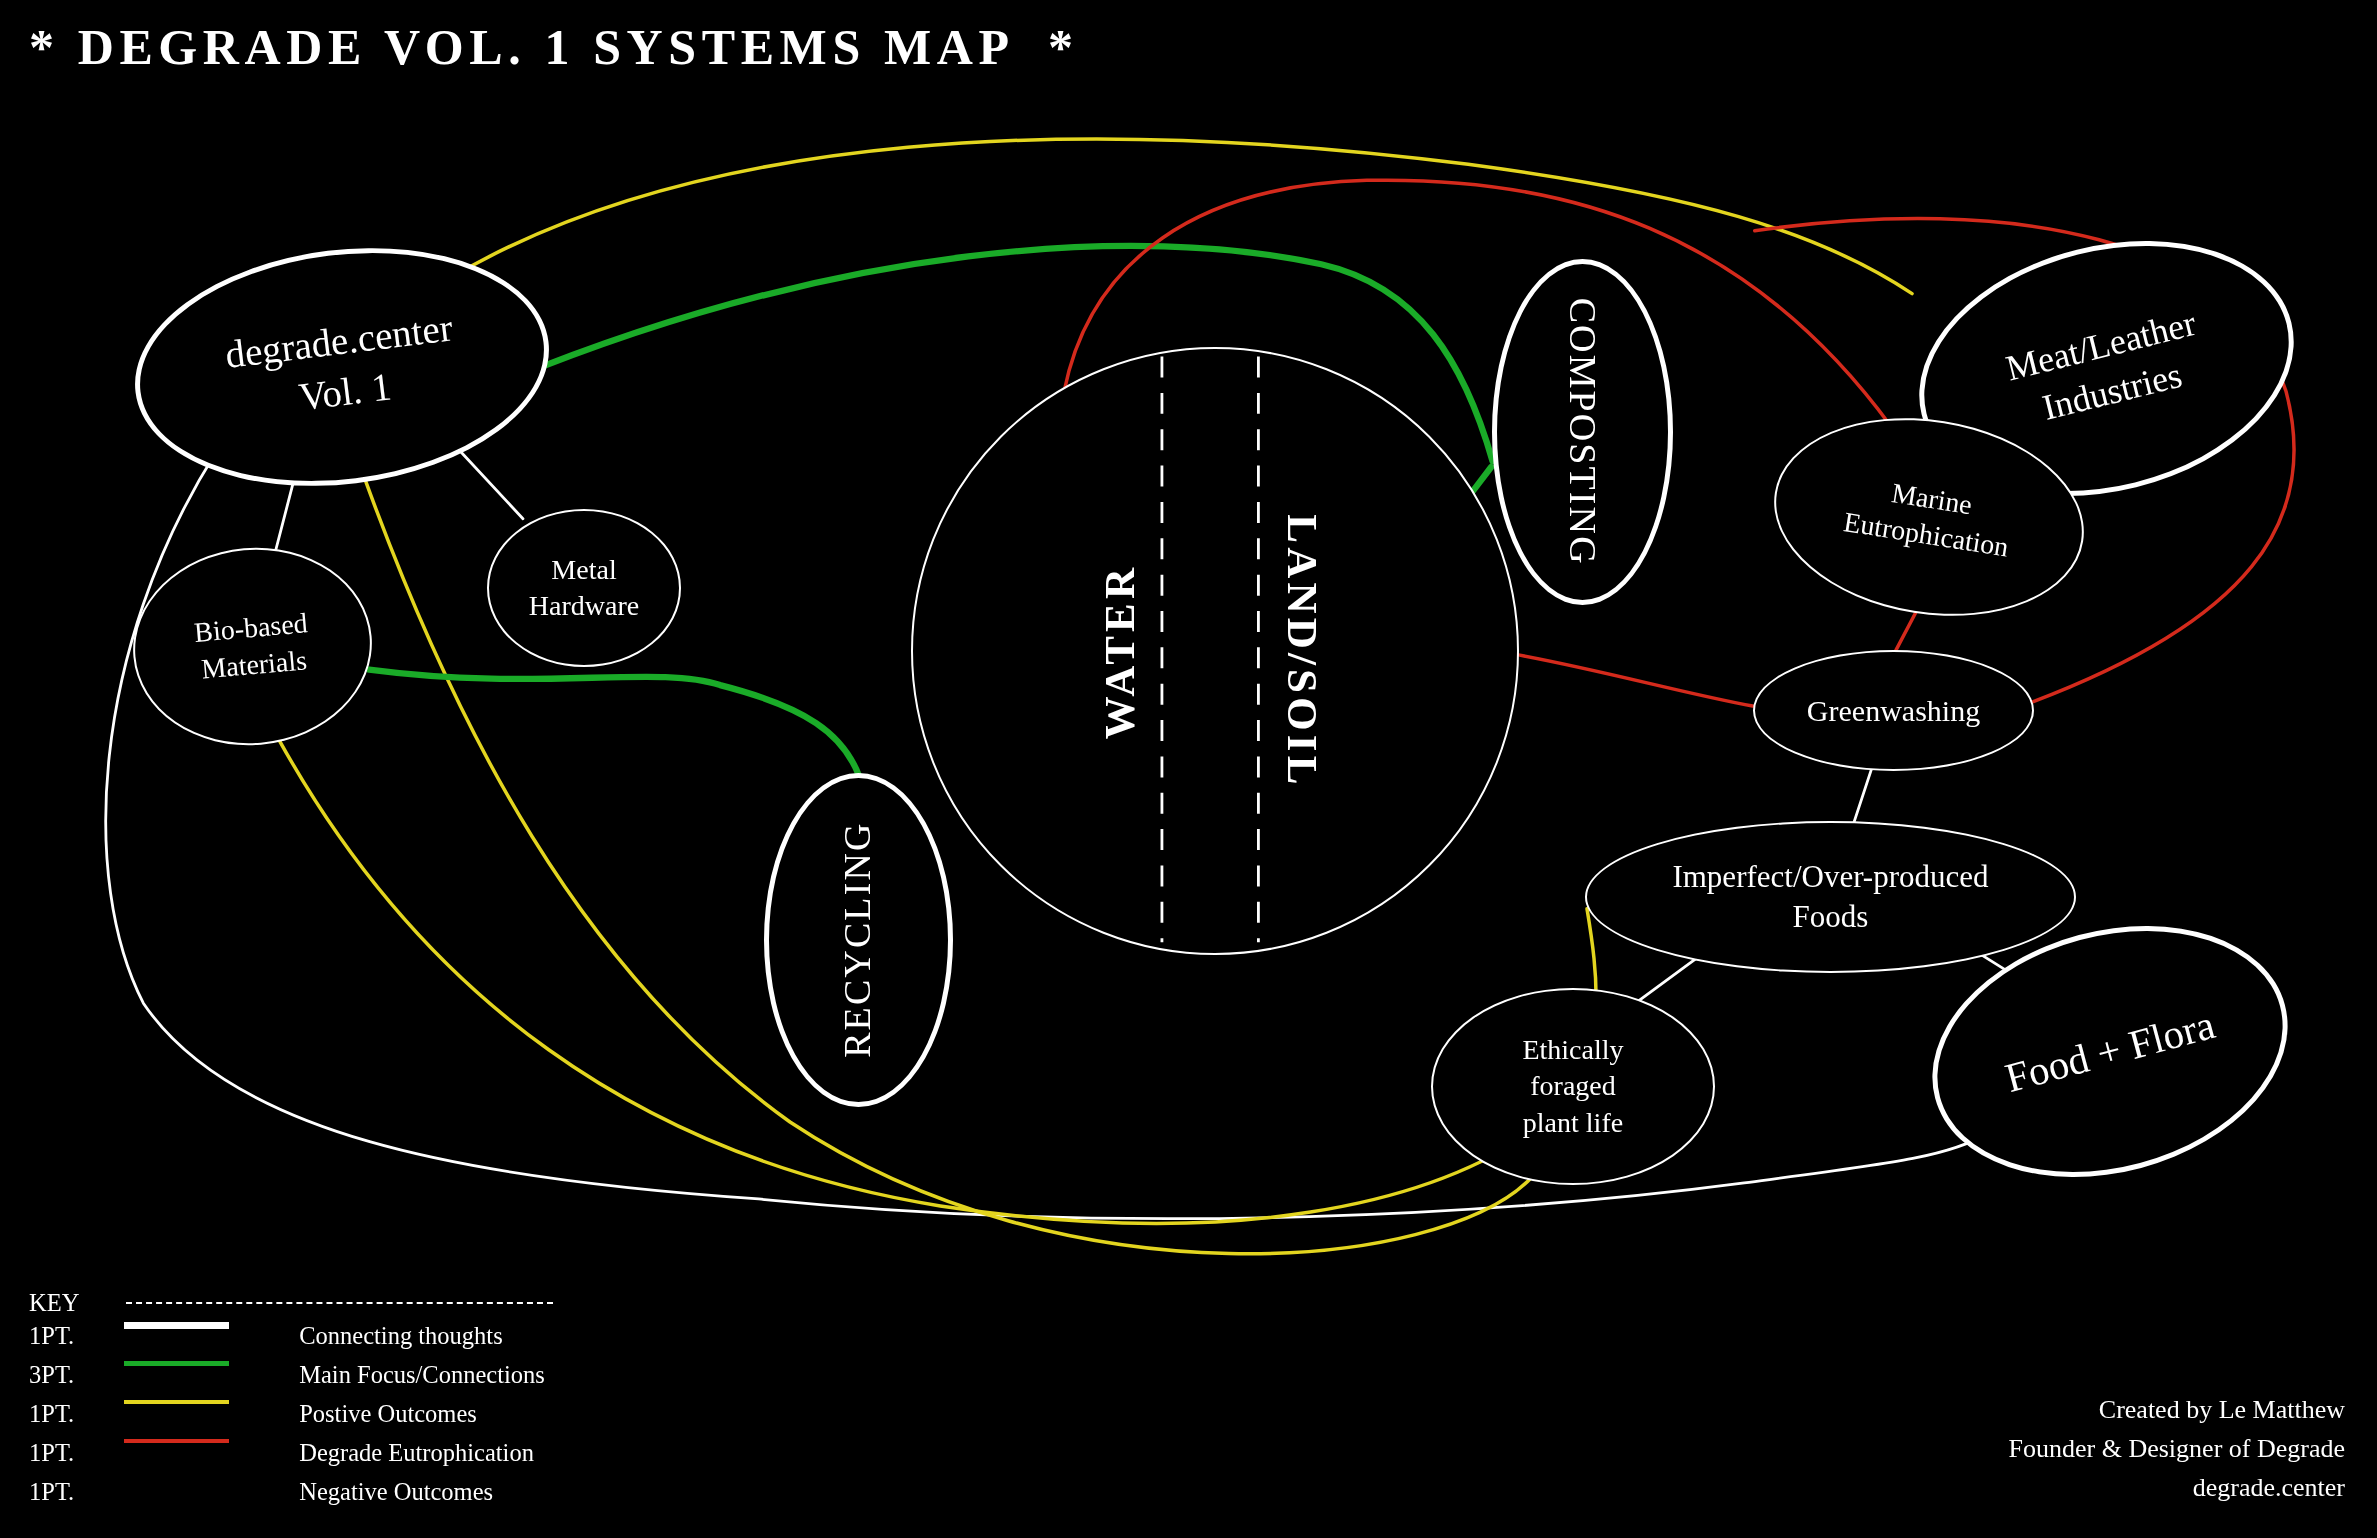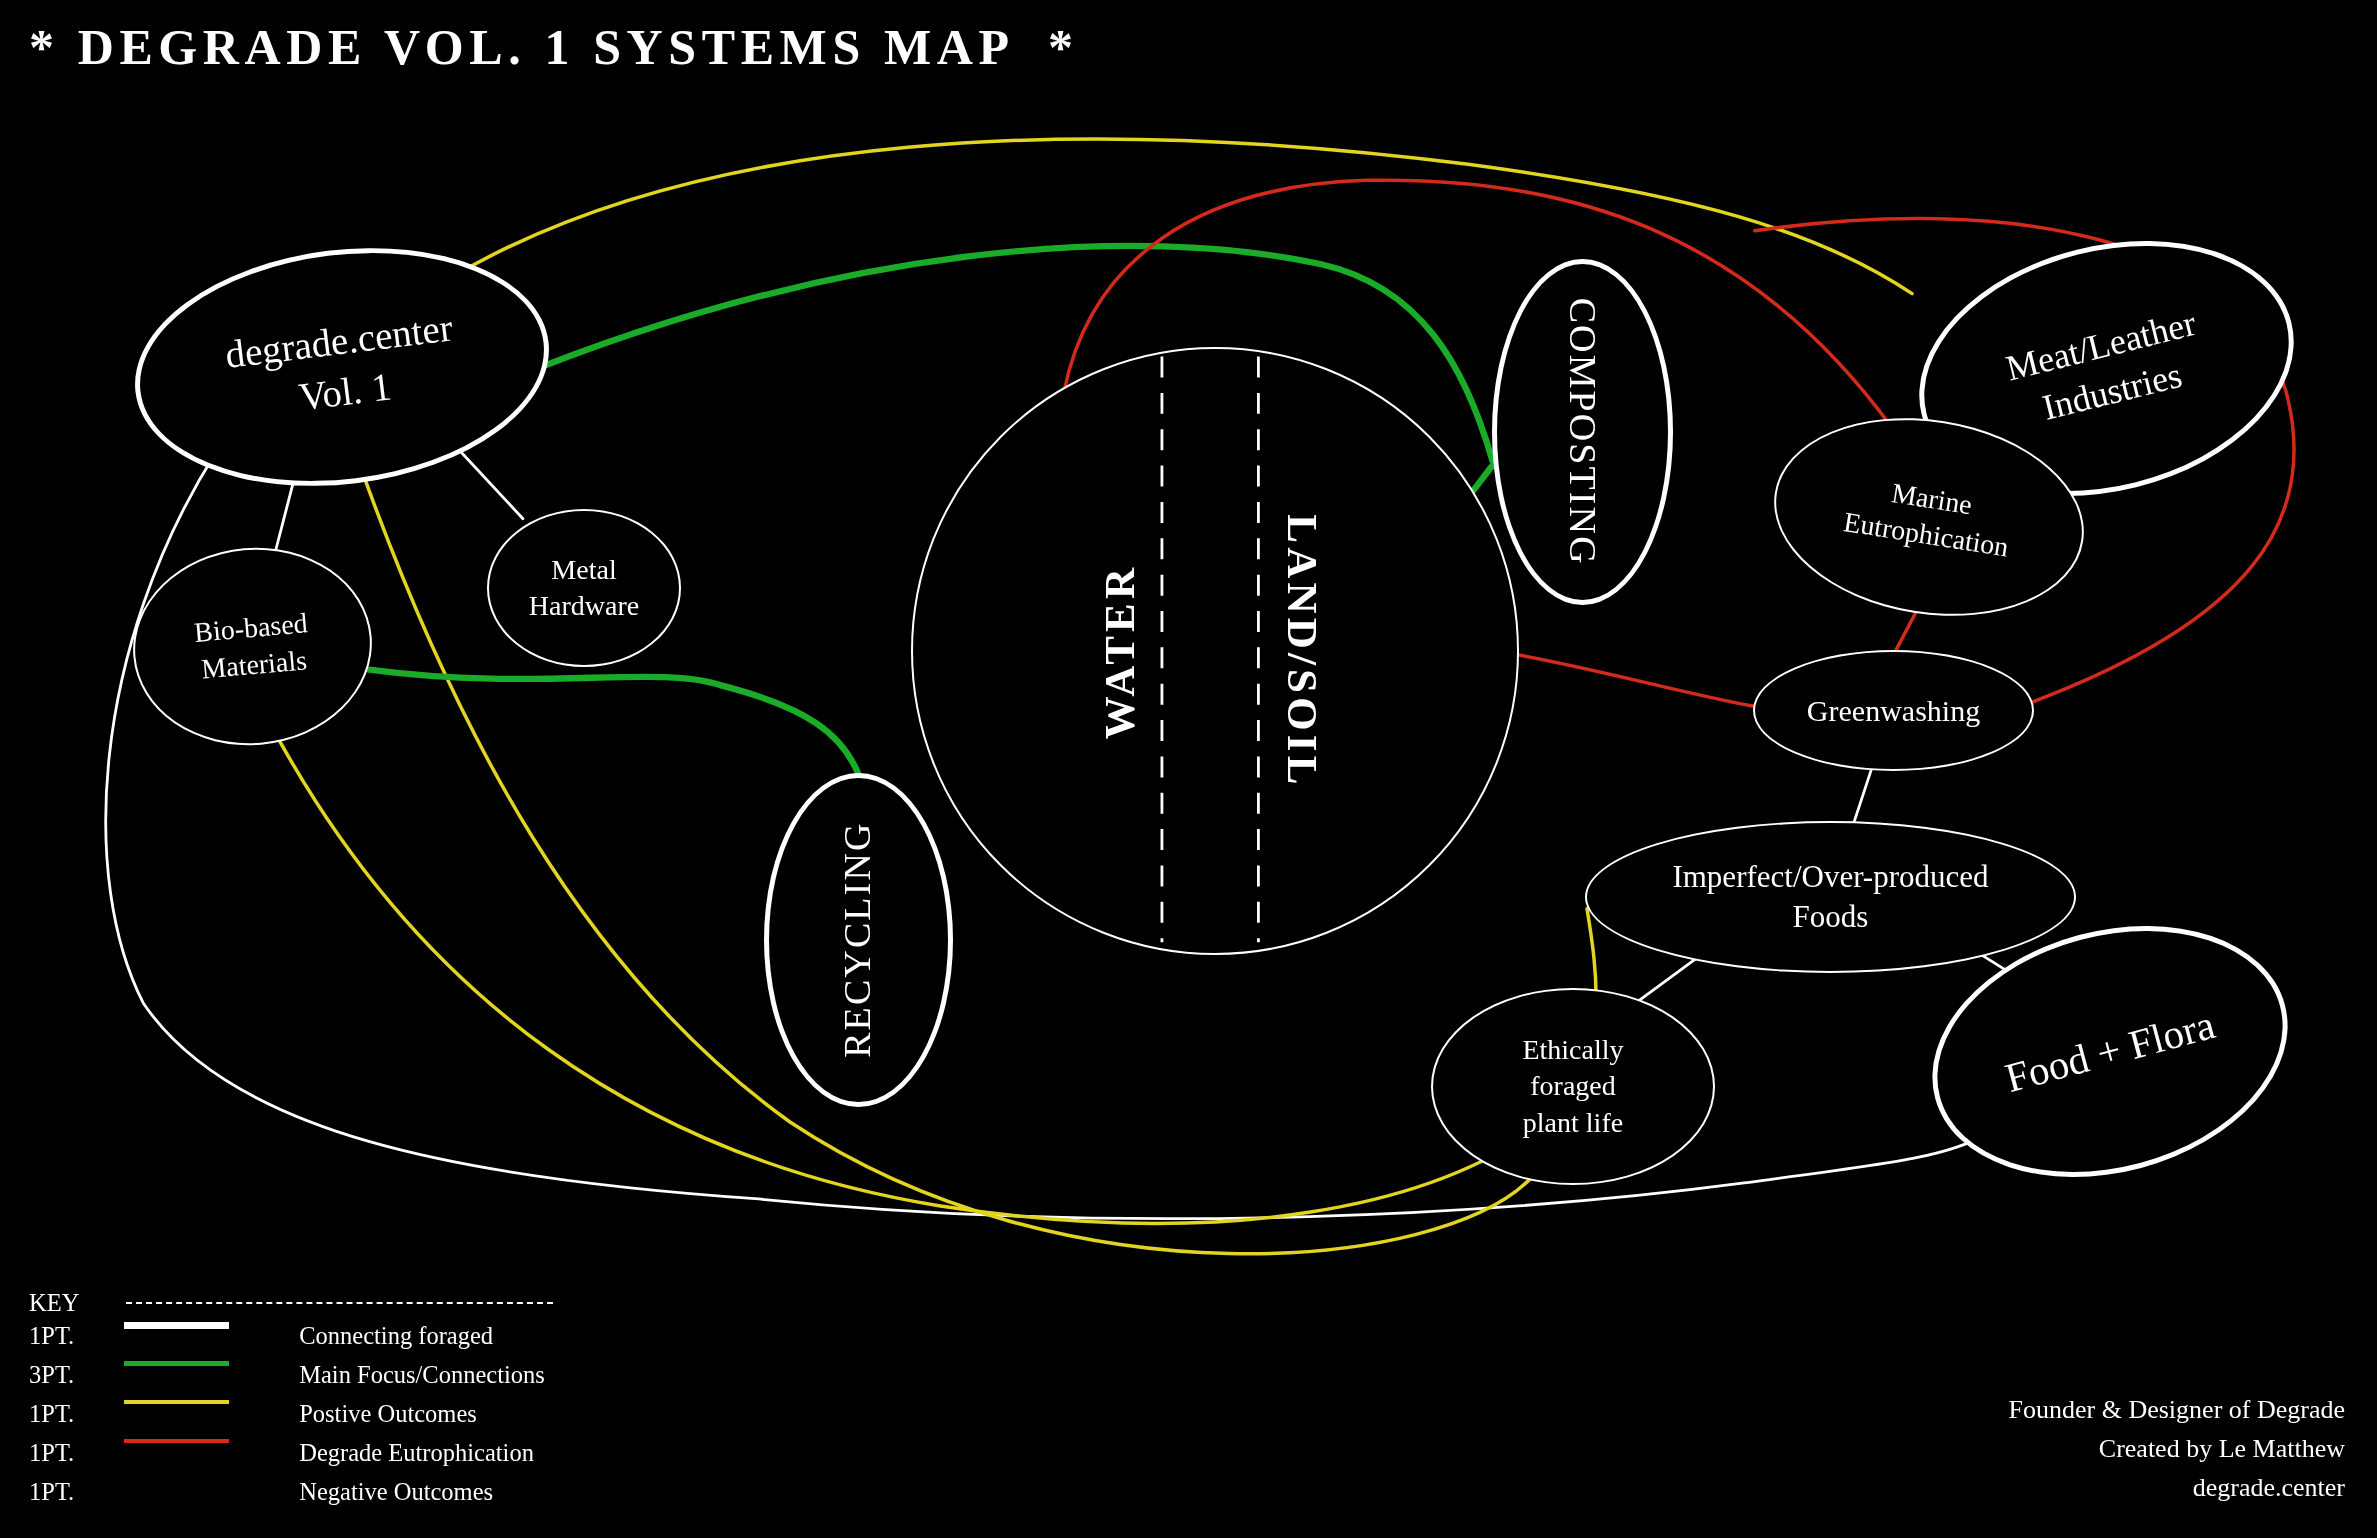--- a/index.html
+++ b/index.html
@@ -145,21 +145,21 @@
   </svg>
 
   <div class="legend">
     <div class="legend-heading">
       <span class="legend-key">KEY</span>
       <span class="key-rule"></span>
     </div>
     <div class="legend-row">
       <span class="legend-pt">1PT.</span>
       <span class="swatch" data-swatch="white"></span>
-      <span>Connecting foraged</span>
+      <span>Connecting thoughts</span>
     </div>
     <div class="legend-row">
       <span class="legend-pt">3PT.</span>
       <span class="swatch" data-swatch="green"></span>
       <span>Main Focus/Connections</span>
     </div>
     <div class="legend-row">
       <span class="legend-pt">1PT.</span>
       <span class="swatch" data-swatch="yellow"></span>
       <span>Postive Outcomes</span>
@@ -170,19 +170,19 @@
       <span>Degrade Eutrophication</span>
     </div>
     <div class="legend-row">
       <span class="legend-pt">1PT.</span>
       <span class="swatch" data-swatch="none"></span>
       <span>Negative Outcomes</span>
     </div>
   </div>
 
   <div class="footer">
+    <div>Created by Le Matthew</div>
     <div>Founder &amp; Designer of Degrade</div>
-    <div>Created by Le Matthew</div>
     <div>degrade.center</div>
   </div>
 
 </div>
 
 
 </body></html>

